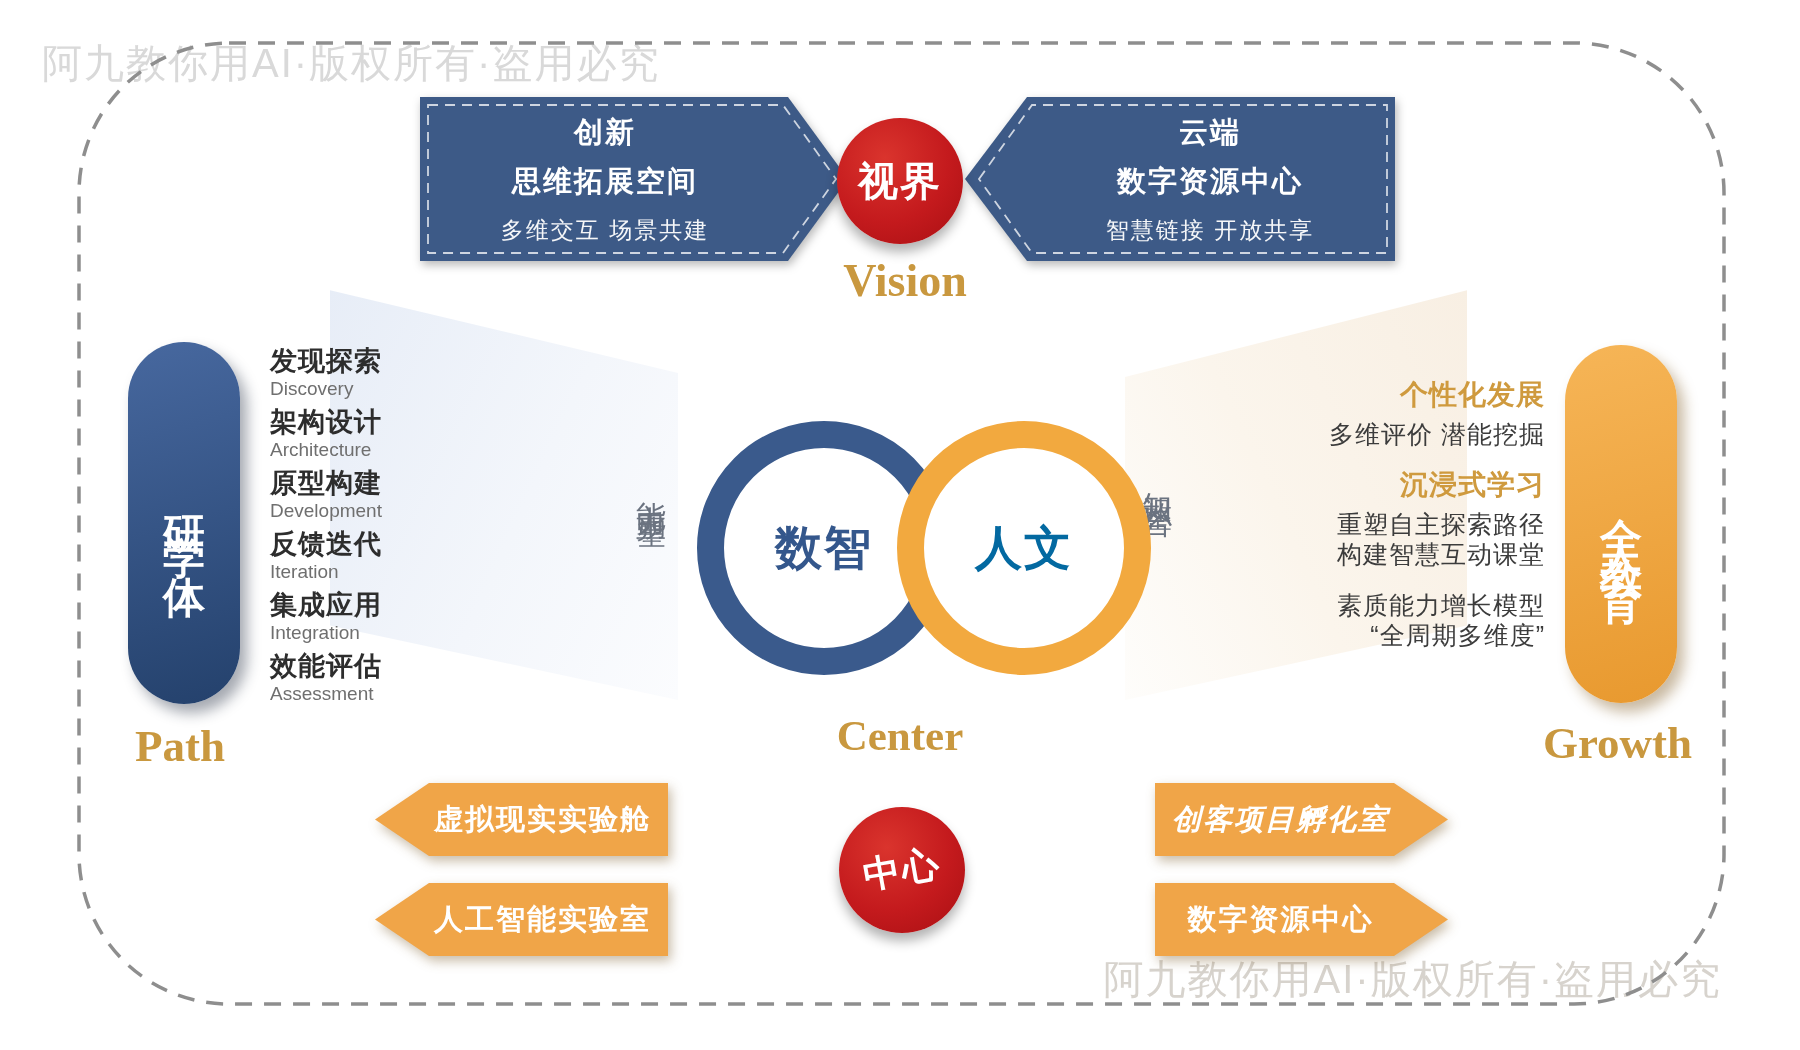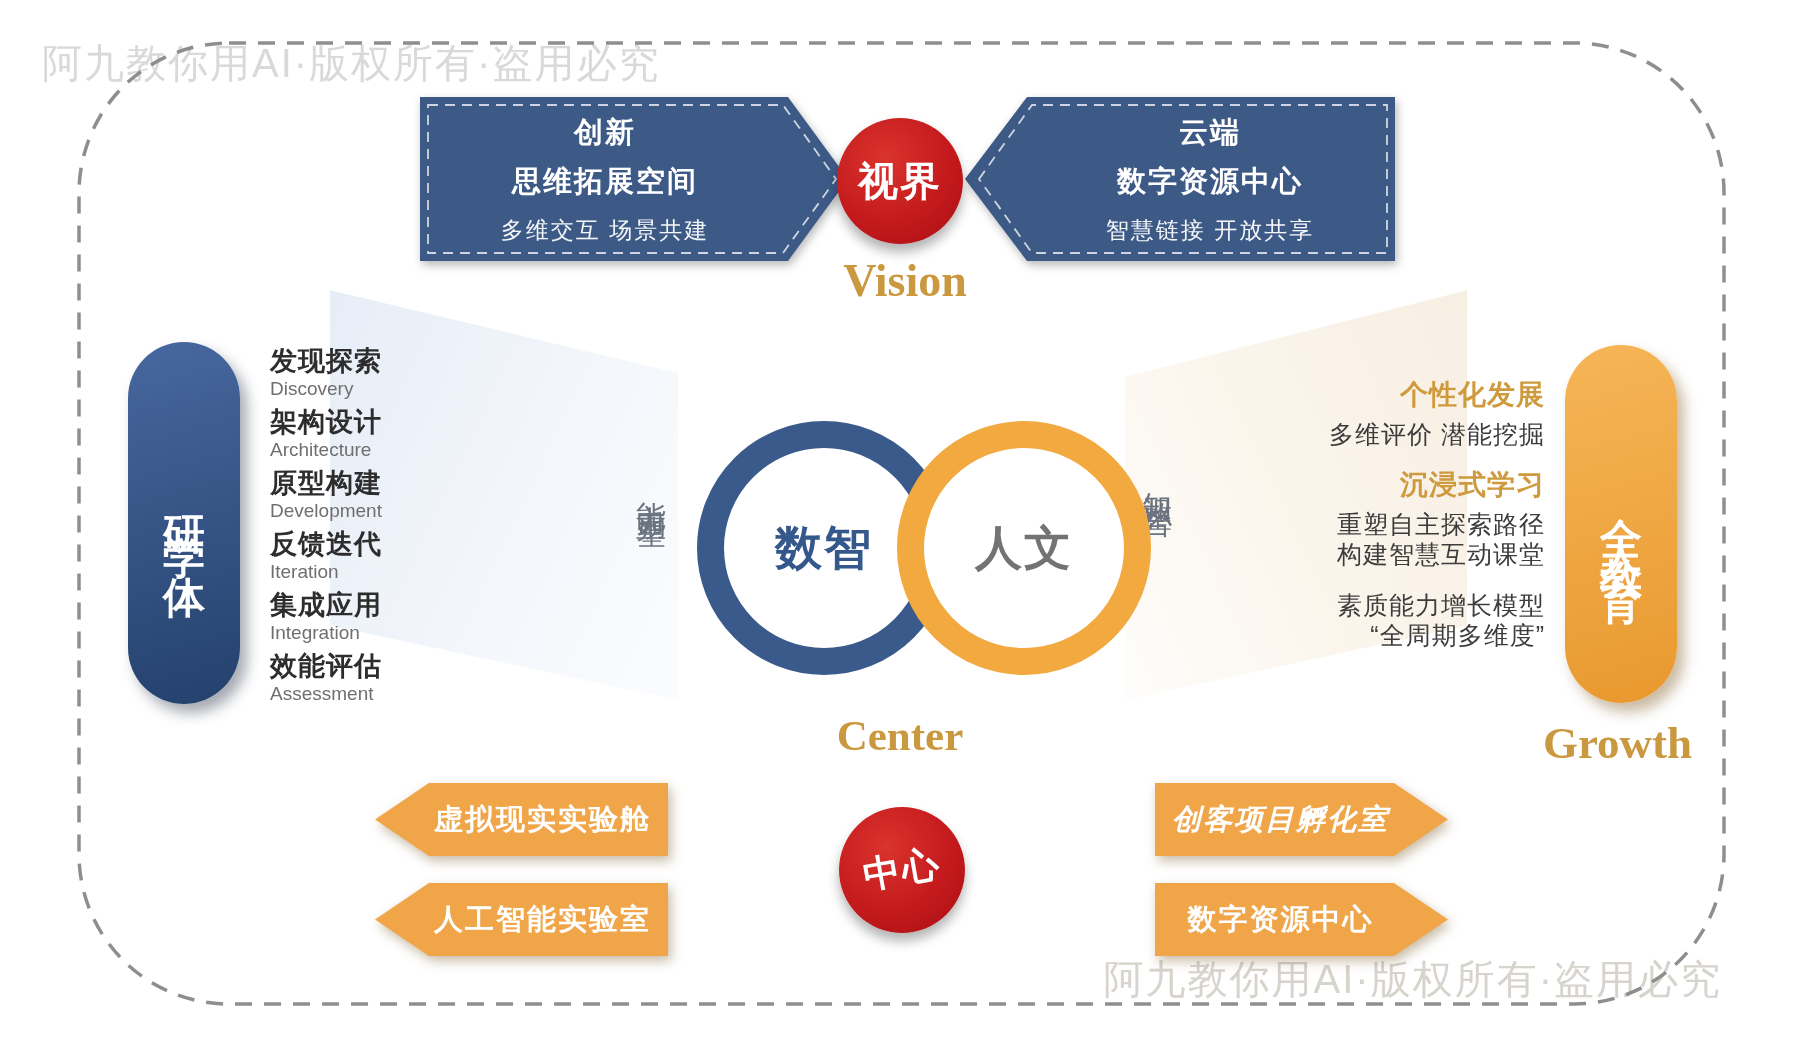--- a/index.html
+++ b/index.html
@@ -73,21 +73,21 @@
   .vtext{position:absolute;writing-mode:vertical-rl;text-orientation:upright;color:#6b7380;font-size:30px;letter-spacing:5px;z-index:3;}
   .vtext-left{left:630px;top:477px;}
   .vtext-right{left:1136px;top:468px;}
 
   
   .ring{position:absolute;width:200px;height:200px;border-radius:50%;background:#ffffff;display:flex;align-items:center;justify-content:center;z-index:3;}
   .ring-blue{left:697px;top:421px;border:27px solid #3a5a8c;}
   .ring-gold{left:897px;top:421px;border:27px solid #f2a93f;z-index:4;}
   .ring span{font-size:47px;font-weight:700;letter-spacing:2px;}
   .ring-blue span{color:#34578c;}
-  .ring-gold span{color:#737373;text-align:right;}
+  .ring-gold span{color:#0369a1;text-align:right;}
 
   
   .growth-groups{position:absolute;left:1150px;top:380px;width:395px;text-align:right;z-index:3;}
   .g-group{margin-bottom:21px;}
   .g-title{font-size:28px;font-weight:700;color:#cf9a3e;line-height:34px;letter-spacing:1px;margin-bottom:5px;font-family:Liberation Mono, monospace;}
   .g-line{font-size:25px;color:#3c3c3c;line-height:30px;letter-spacing:1px;}
 
   
   .lab{position:absolute;width:293px;height:73px;z-index:3;filter:drop-shadow(3px 5px 6px rgba(110,75,20,.38));}
   .lab svg{position:absolute;left:0;top:0;}
@@ -139,20 +139,21 @@
     <span>视界</span>
   </div>
   <div class="en-label vision-label">Vision</div>
 
   <div class="beam beam-left"></div>
   <div class="beam beam-right"></div>
 
   <div class="pill pill-left">
     <span class="pill-text">研学一体</span>
   </div>
+  <div class="en-label path-label">Path</div>
 
   <div class="step-list">
     <div class="step">
       <div class="step-cn">发现探索</div>
       <div class="step-en">Discovery</div>
     </div>
     <div class="step">
       <div class="step-cn">架构设计</div>
       <div class="step-en">Architecture</div>
     </div>

